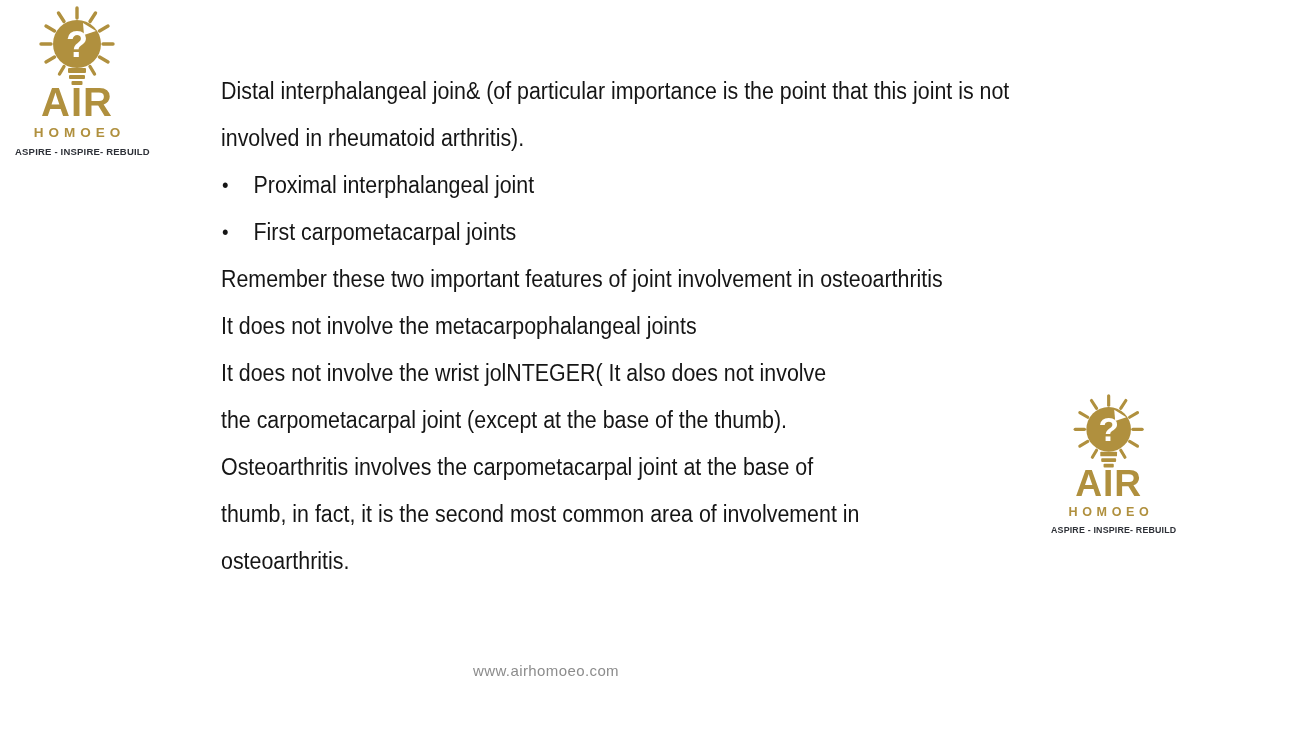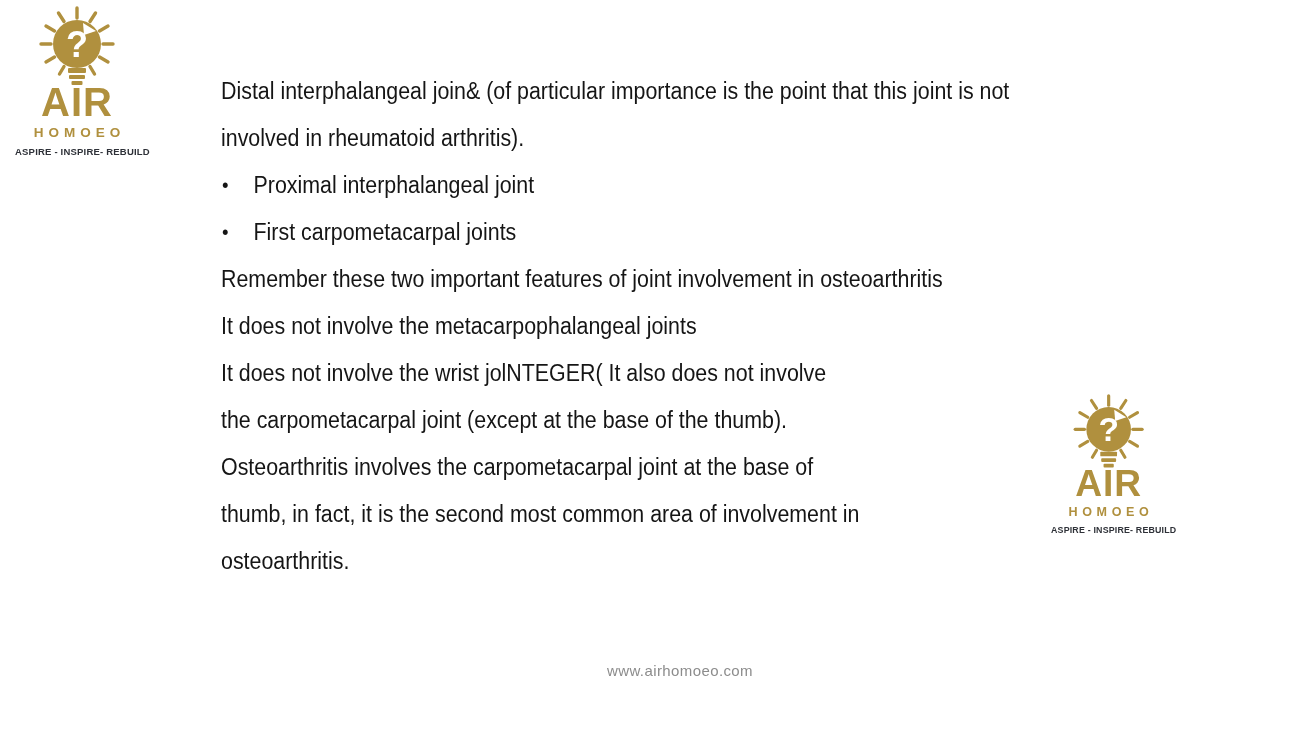--- a/index.html
+++ b/index.html
@@ -72,21 +72,21 @@
     top: 0;
     font-size: 20px;
   }
 
   
   .footer {
     position: absolute;
     left: 473px;
     top: 662px;
     width: 280px;
-    text-align: right;
+    text-align: left;
     font-size: 15px;
     letter-spacing: 0.4px;
     color: #8C8C8C;
   }
 </style>
 </head>
 <body>
 
 <div class="slide">
 

